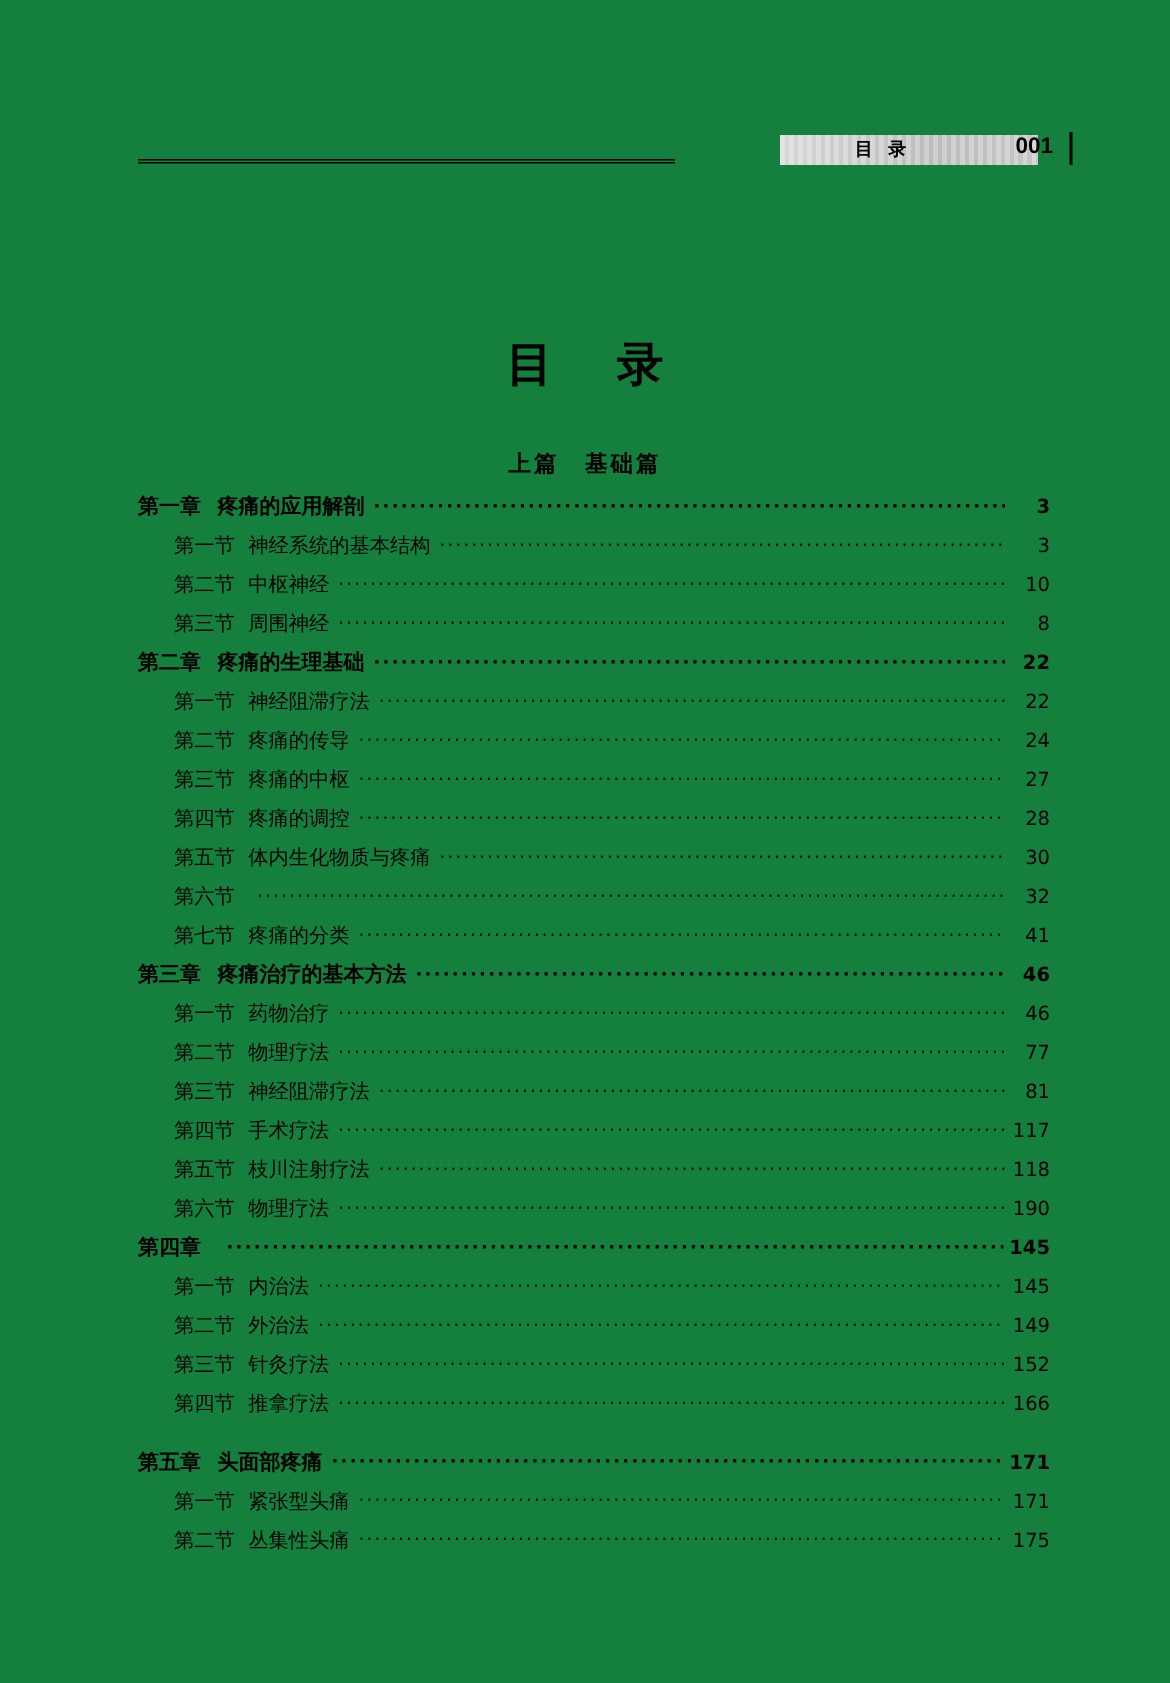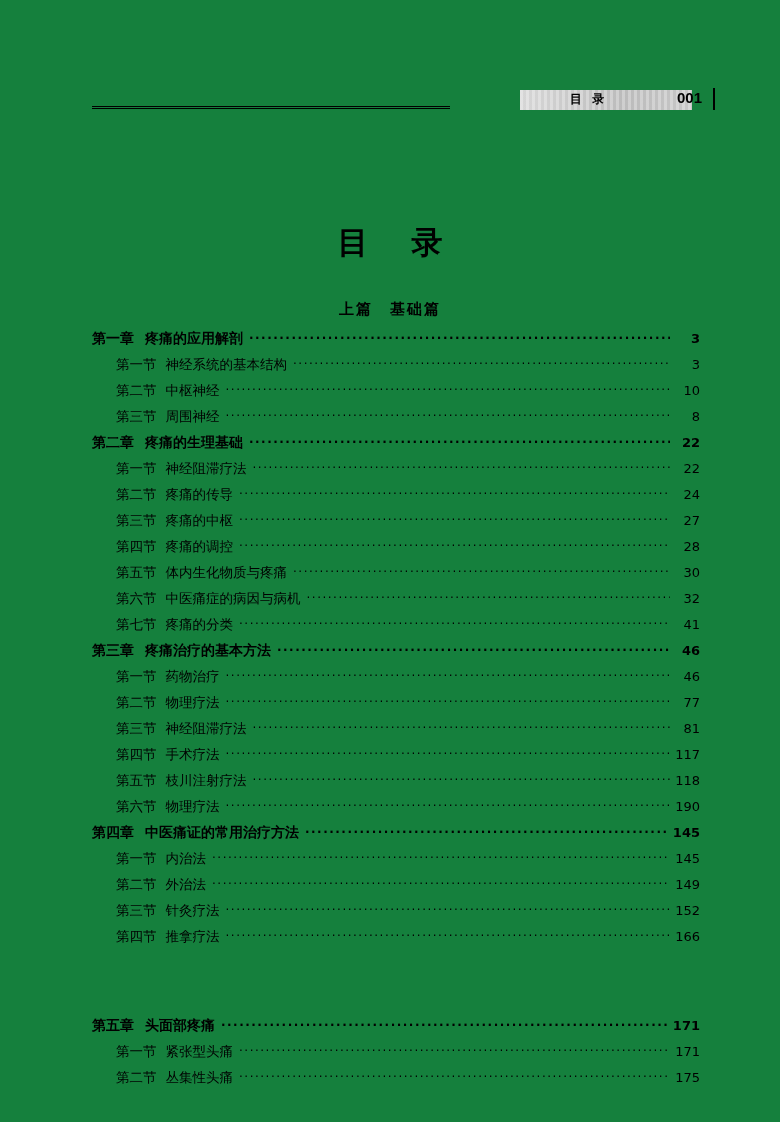--- a/index.html
+++ b/index.html
@@ -128,21 +128,21 @@
     letter-spacing: 3px;
   }
 
   
   .toc {
     position: absolute;
     left: 0;
     width: 780px;
   }
   .toc-1 { top: 325px; }
-  .toc-2 { top: 1012px; }
+  .toc-2 { top: 962px; }
 
   .toc-row {
     display: flex;
     align-items: baseline;
     font-size: 13.5px;
     line-height: 26px;
     height: 26px;
     padding-left: 92px;
     padding-right: 80px;
     box-sizing: border-box;
@@ -257,21 +257,20 @@
         <span class="toc-page">28</span>
       </div>
       <div class="toc-row section">
         <span class="toc-num">第五节</span>
         <span class="toc-label">体内生化物质与疼痛</span>
         <span class="toc-leader">························································································································</span>
         <span class="toc-page">30</span>
       </div>
       <div class="toc-row section">
         <span class="toc-num">第六节</span>
-        <span class="toc-label">中医痛症的病因与病机</span>
         <span class="toc-leader">························································································································</span>
         <span class="toc-page">32</span>
       </div>
       <div class="toc-row section">
         <span class="toc-num">第七节</span>
         <span class="toc-label">疼痛的分类</span>
         <span class="toc-leader">························································································································</span>
         <span class="toc-page">41</span>
       </div>
       <div class="toc-row chapter">
@@ -311,21 +310,20 @@
         <span class="toc-page">118</span>
       </div>
       <div class="toc-row section">
         <span class="toc-num">第六节</span>
         <span class="toc-label">物理疗法</span>
         <span class="toc-leader">························································································································</span>
         <span class="toc-page">190</span>
       </div>
       <div class="toc-row chapter">
         <span class="toc-num">第四章</span>
-        <span class="toc-label">中医痛证的常用治疗方法</span>
         <span class="toc-leader">························································································································</span>
         <span class="toc-page">145</span>
       </div>
       <div class="toc-row section">
         <span class="toc-num">第一节</span>
         <span class="toc-label">内治法</span>
         <span class="toc-leader">························································································································</span>
         <span class="toc-page">145</span>
       </div>
       <div class="toc-row section">

